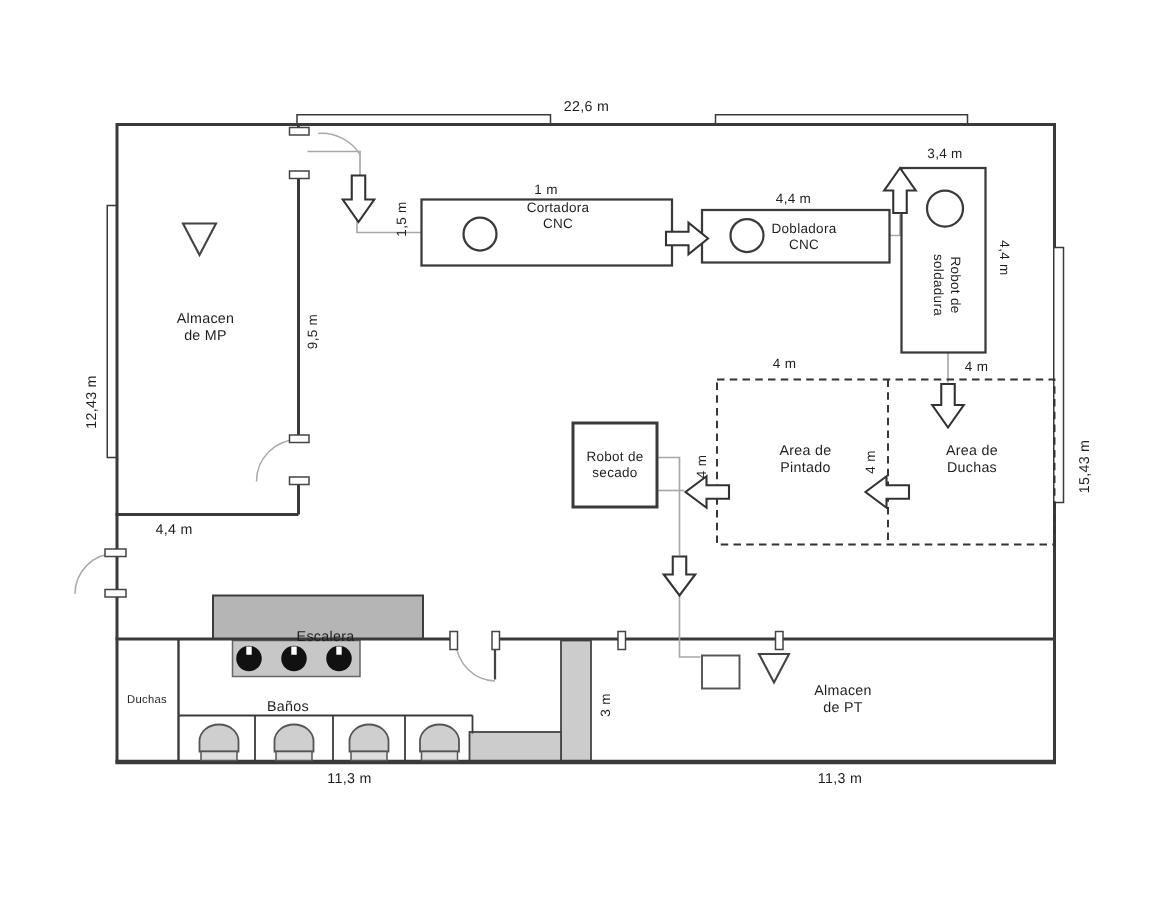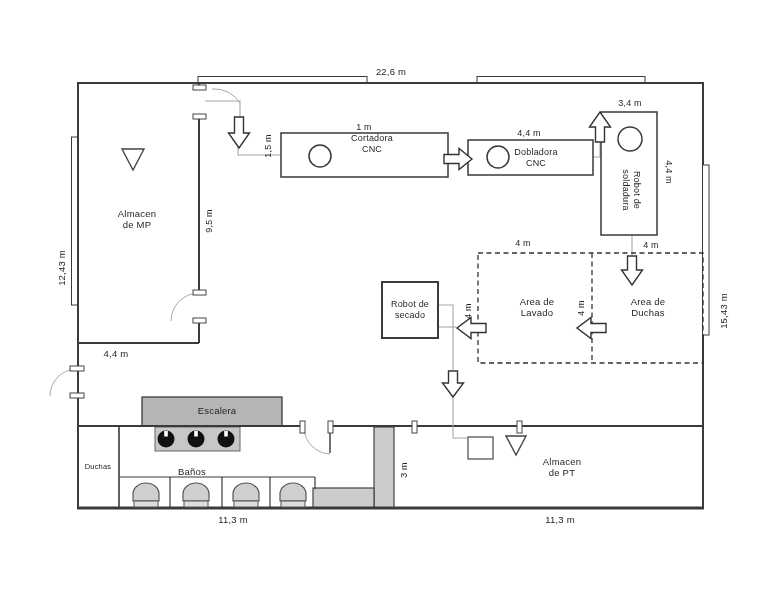--- a/index.html
+++ b/index.html
@@ -171,31 +171,31 @@
   <div class="lbl m v" style="left:404px;top:470px">3 m</div>
   <div class="lbl" style="left:233px;top:520px">11,3 m</div>
   <div class="lbl" style="left:560px;top:520px">11,3 m</div>
 
   <div class="lbl two" style="left:137px;top:219px">
     <span>Almacen</span>
     <span>de MP</span>
   </div>
   <div class="lbl two" style="left:537px;top:307px">
     <span>Area de</span>
-    <span>Lavado</span>
+    <span>Pintado</span>
   </div>
   <div class="lbl two" style="left:648px;top:307px">
     <span>Area de</span>
     <span>Duchas</span>
   </div>
   <div class="lbl two" style="left:562px;top:467px">
     <span>Almacen</span>
     <span>de PT</span>
   </div>
-  <div class="lbl" style="left:217px;top:411px">Escalera</div>
+  <div class="lbl" style="left:217px;top:425px">Escalera</div>
   <div class="lbl" style="left:192px;top:472px">Baños</div>
   <div class="lbl small" style="left:98px;top:466px">Duchas</div>
 
   <div class="lbl two m" style="left:372px;top:144px">
     <span>Cortadora</span>
     <span>CNC</span>
   </div>
   <div class="lbl two m" style="left:536px;top:158px">
     <span>Dobladora</span>
     <span>CNC</span>

